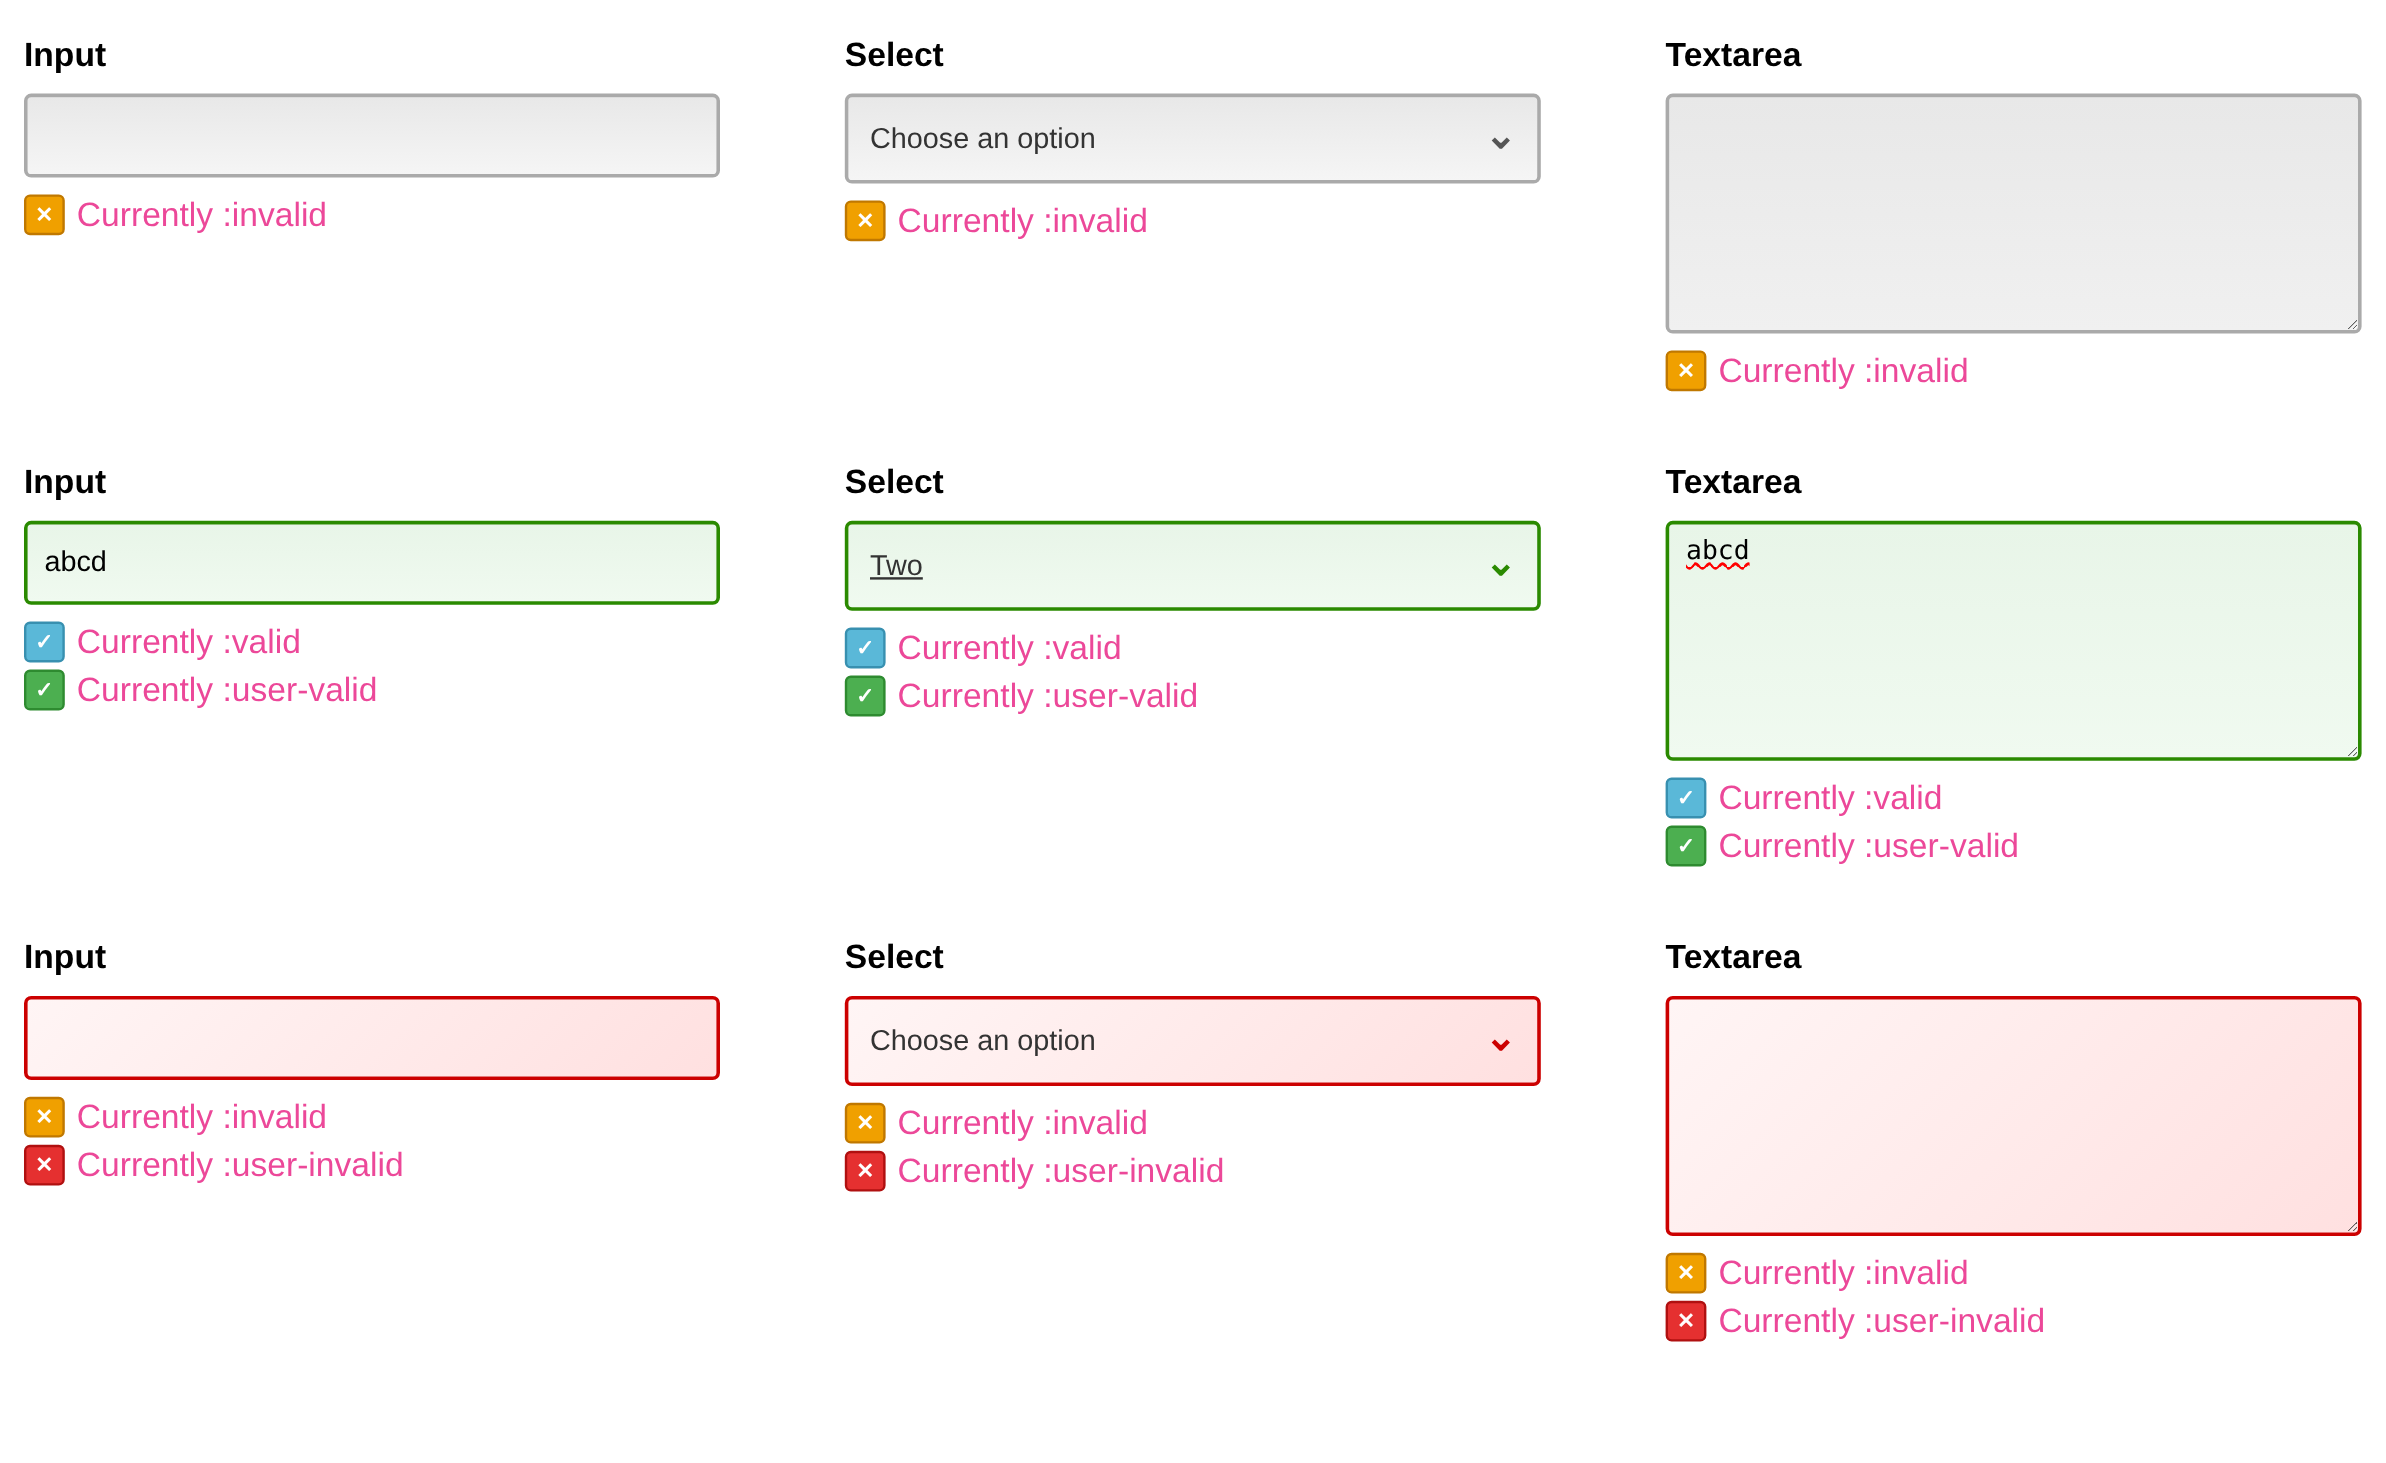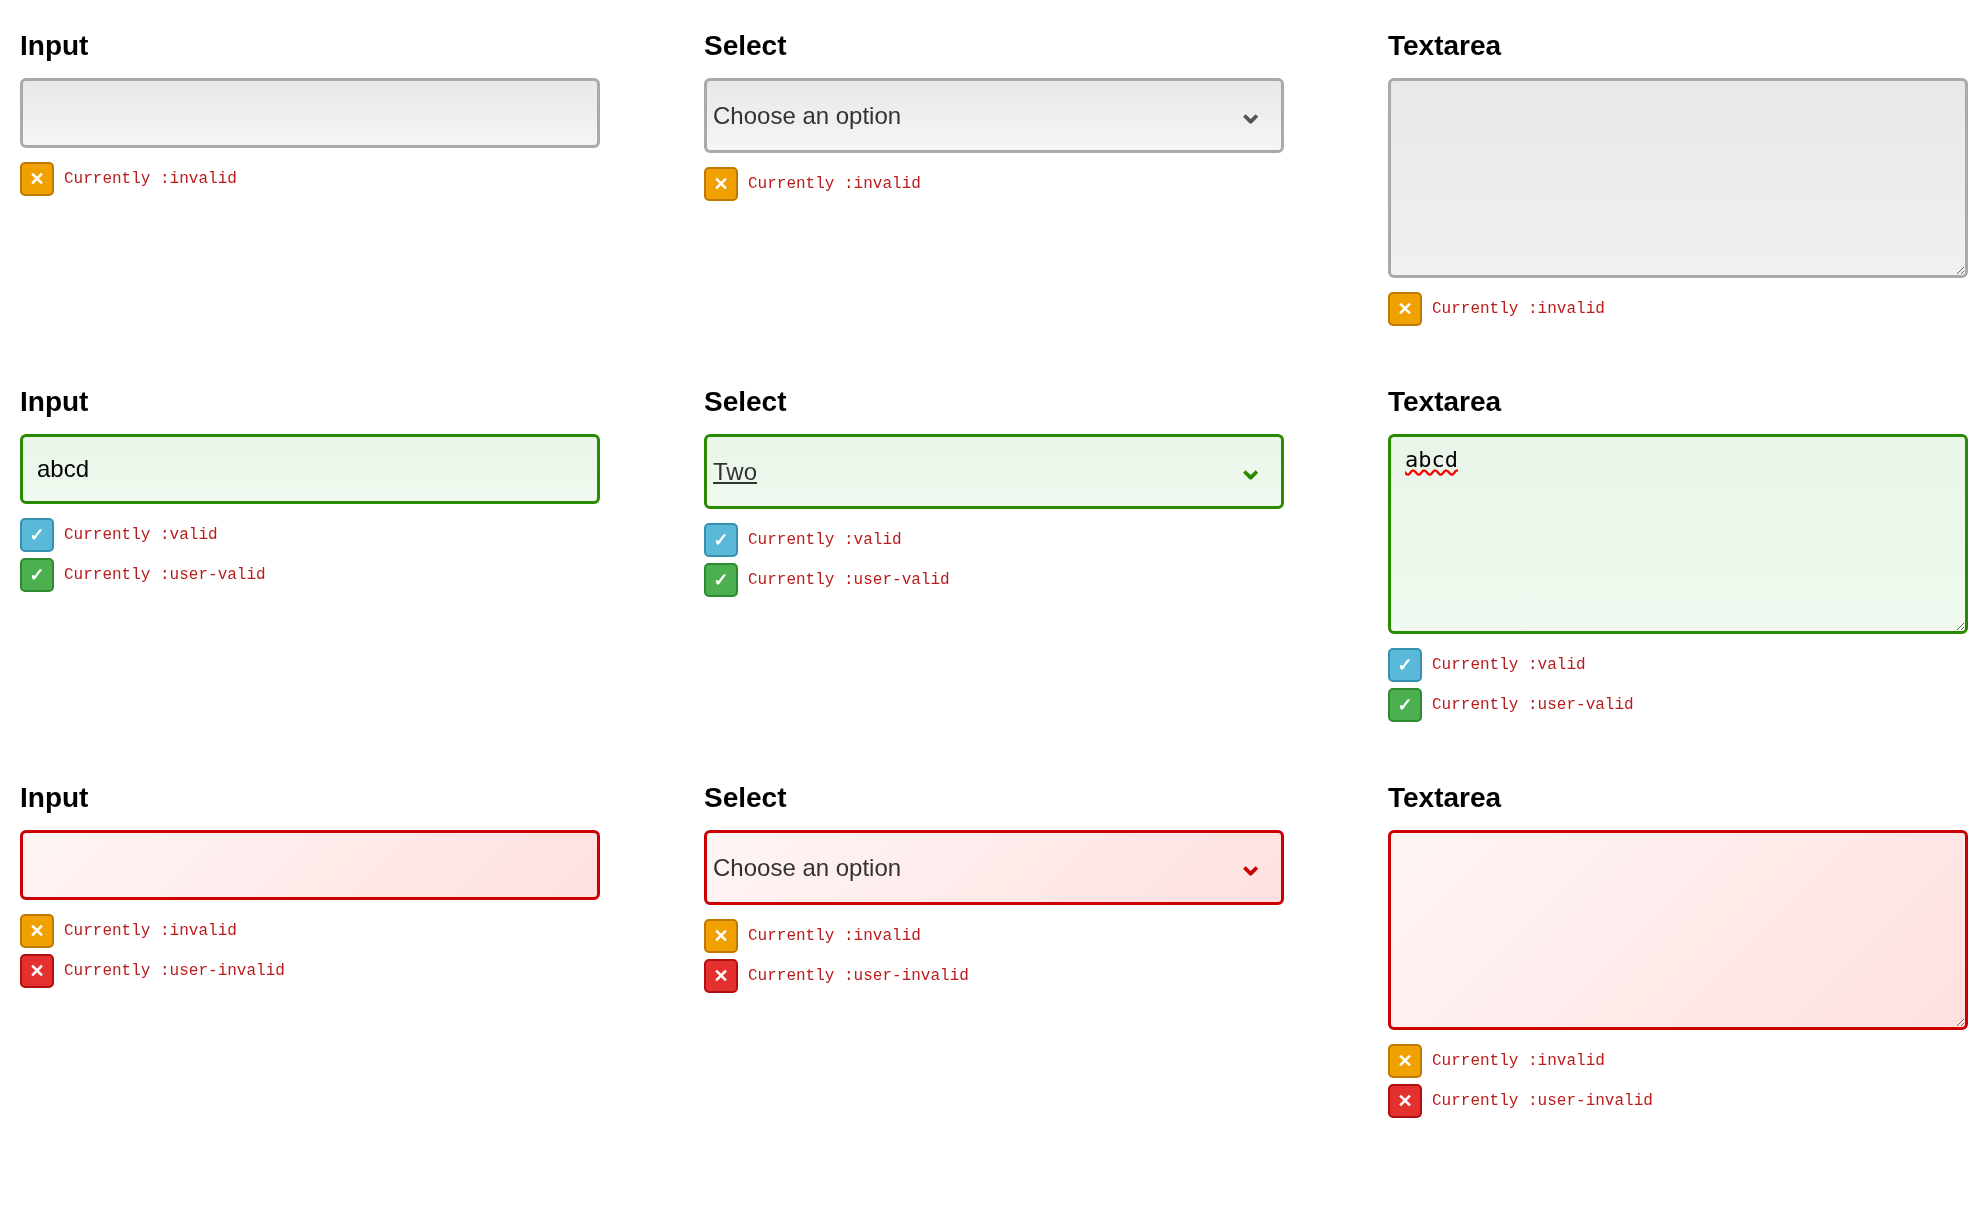--- a/index.html
+++ b/index.html
@@ -59,21 +59,21 @@
     
     .select-wrapper {
       position: relative;
       width: 100%;
     }
 
     .field-select {
       width: 100%;
       height: 75px;
       font-size: 24px;
-      padding: 10px 6px;
+      padding: 10px 18px;
       border-radius: 6px;
       outline: none;
       appearance: none;
       -webkit-appearance: none;
       cursor: pointer;
     }
 
     .field-select.neutral {
       background: linear-gradient(to bottom, #e8e8e8, #f5f5f5);
       border: 3px solid #aaa;
@@ -177,23 +177,23 @@
       color: #fff;
     }
 
     .badge-red {
       background: #e53030;
       border: 2px solid #b01010;
       color: #fff;
     }
 
     .status-text {
-      font-family: Liberation Mono, monospace;
-      font-size: 16px;
-      color: #b91c1c;
+      font-family: Liberation Sans, sans-serif;
+      font-size: 28px;
+      color: #ec4899;
     }
   </style>
 </head>
 <body>
 
 <div class="grid">
 <div class="cell">
       <div class="cell-label">Input</div>
       <input type="text" class="field-input neutral" style="">
       <div class="status-list">

